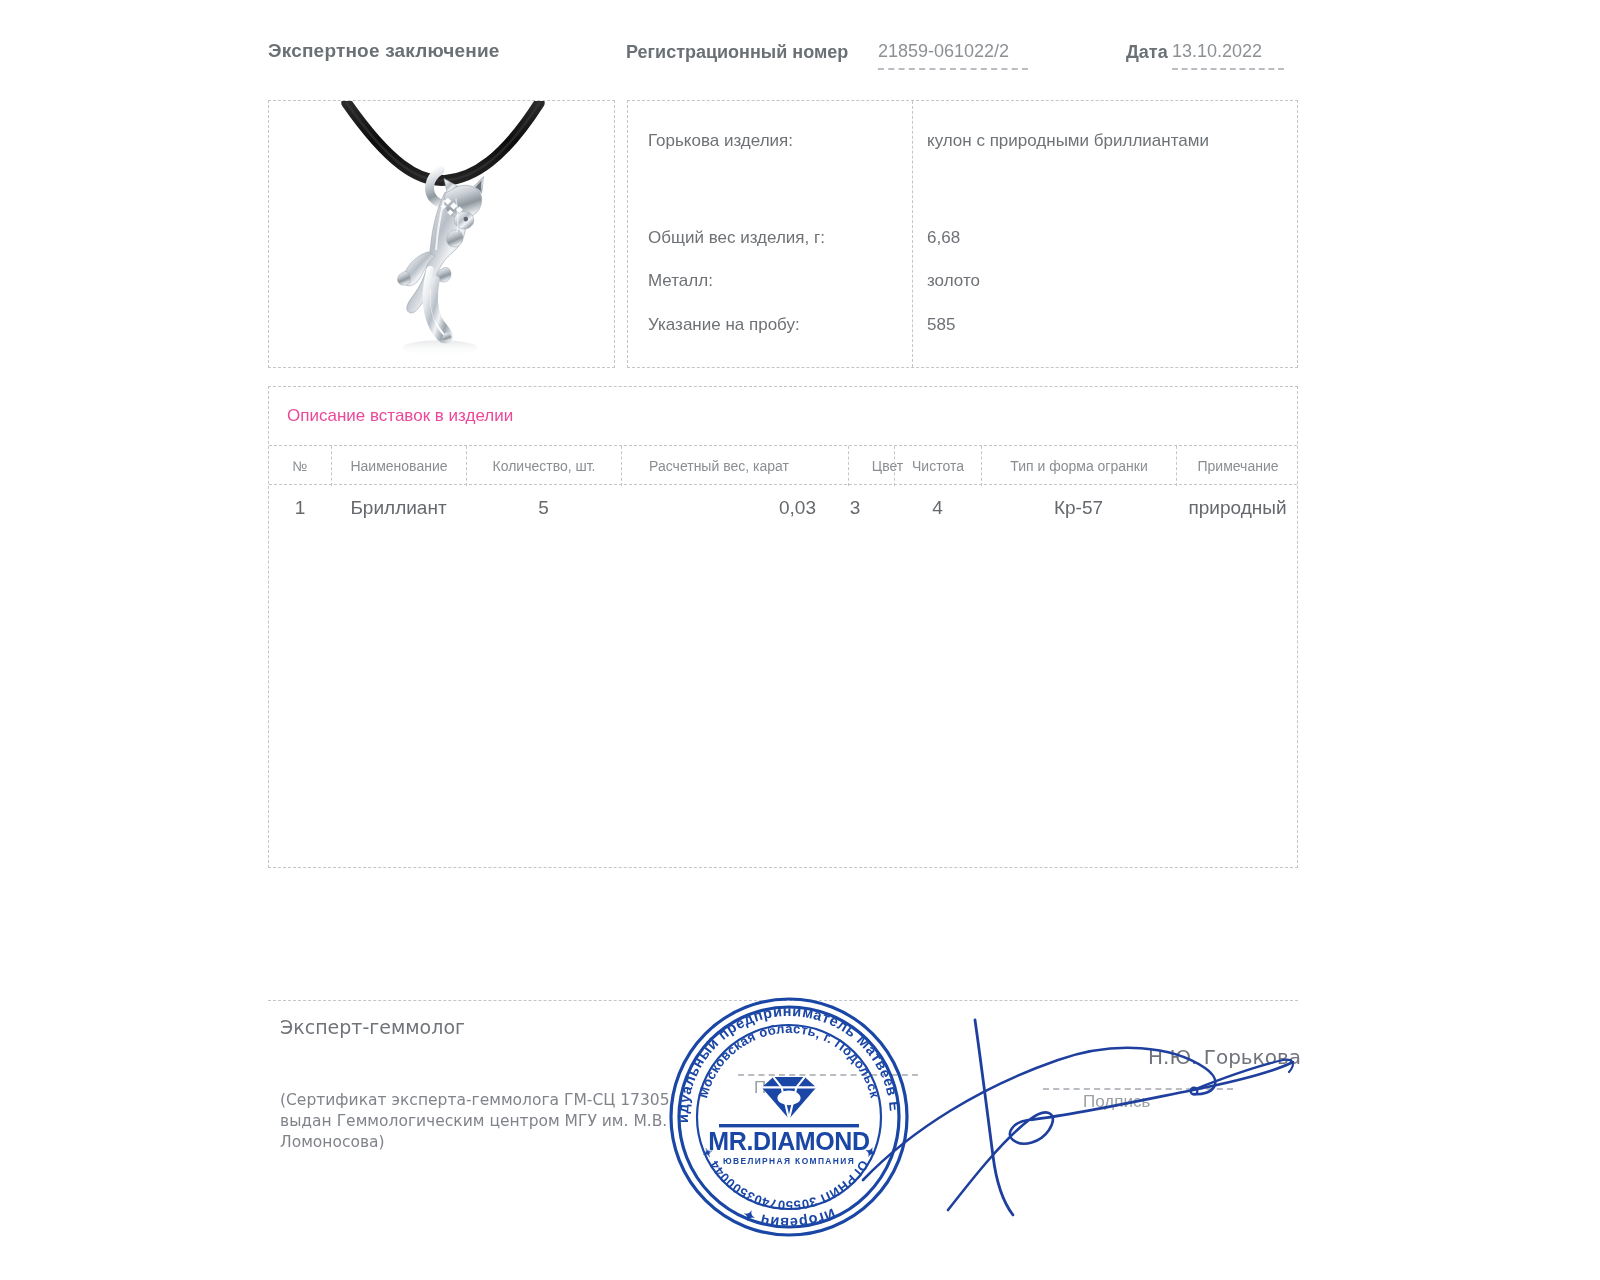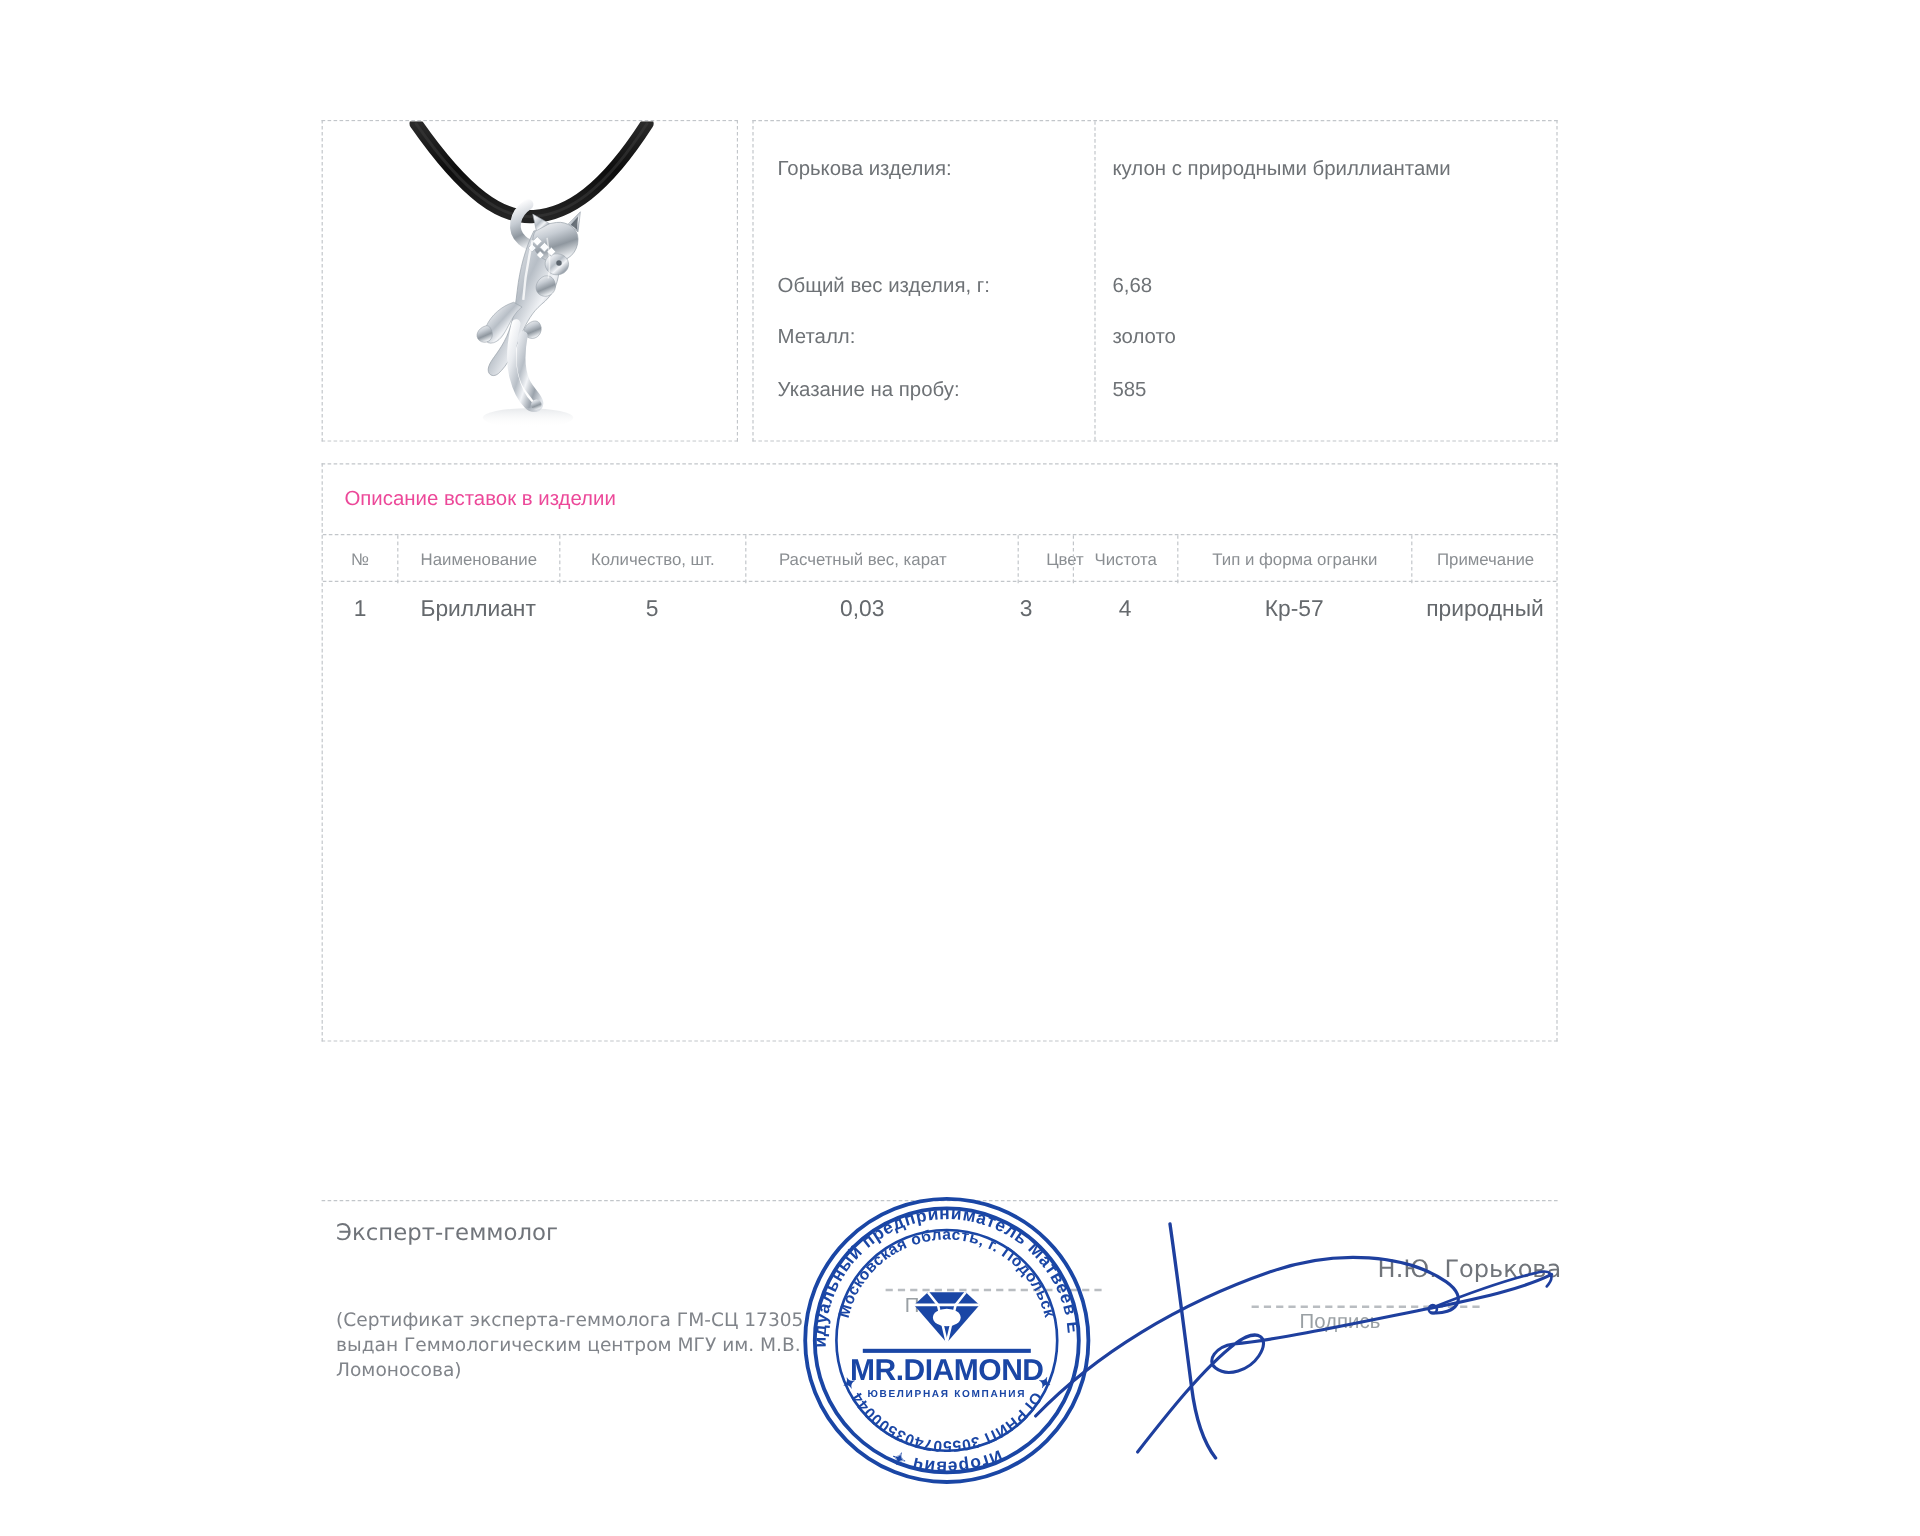--- a/index.html
+++ b/index.html
@@ -318,20 +318,27 @@
     top: 10px;
     width: 470px;
     height: 230px;
   }
 </style>
 </head>
 <body>
 
 <div class="page">
 
+  <div class="header">
+    <div class="hdr-title">Экспертное заключение</div>
+    <div class="hdr-reg-label">Регистрационный номер</div>
+    <div class="hdr-reg-value">21859-061022/2</div>
+    <div class="hdr-date-label">Дата</div>
+    <div class="hdr-date-value">13.10.2022</div>
+  </div>
 
   <div class="dbox photo-panel">
     <svg class="photo-stage" viewBox="0 0 347 268" preserveAspectRatio="xMidYMid meet">
       <defs>
         <linearGradient id="metalG" x1="0" y1="0" x2="1" y2="1">
           <stop offset="0%" stop-color="#ffffff"></stop>
           <stop offset="22%" stop-color="#e7eaee"></stop>
           <stop offset="45%" stop-color="#b7bec6"></stop>
           <stop offset="62%" stop-color="#f2f4f7"></stop>
           <stop offset="82%" stop-color="#9ba3ac"></stop>
@@ -452,21 +459,21 @@
       <div class="th" style="left:579px; width:78px;">Цвет</div>
       <div class="th" style="left:625px; width:87px;">Чистота</div>
       <div class="th" style="left:712px; width:195px;">Тип и форма огранки</div>
       <div class="th" style="left:907px; width:123px;">Примечание</div>
     </div>
 
     <div class="trow">
       <div class="td" style="left:0px;   width:62px;">1</div>
       <div class="td" style="left:62px;  width:135px;">Бриллиант</div>
       <div class="td" style="left:197px; width:155px;">5</div>
-      <div class="td" style="left:352px; width:195px;">0,03</div>
+      <div class="td" style="left:352px; width:195px;text-align:right;">0,03</div>
       <div class="td" style="left:547px; width:78px;">3</div>
       <div class="td" style="left:625px; width:87px;">4</div>
       <div class="td" style="left:712px; width:195px;">Кр-57</div>
       <div class="td" style="left:907px; width:123px;">природный</div>
     </div>
   </div>
 
 
   <div class="footer">
     <div class="footer-top-rule"></div>

